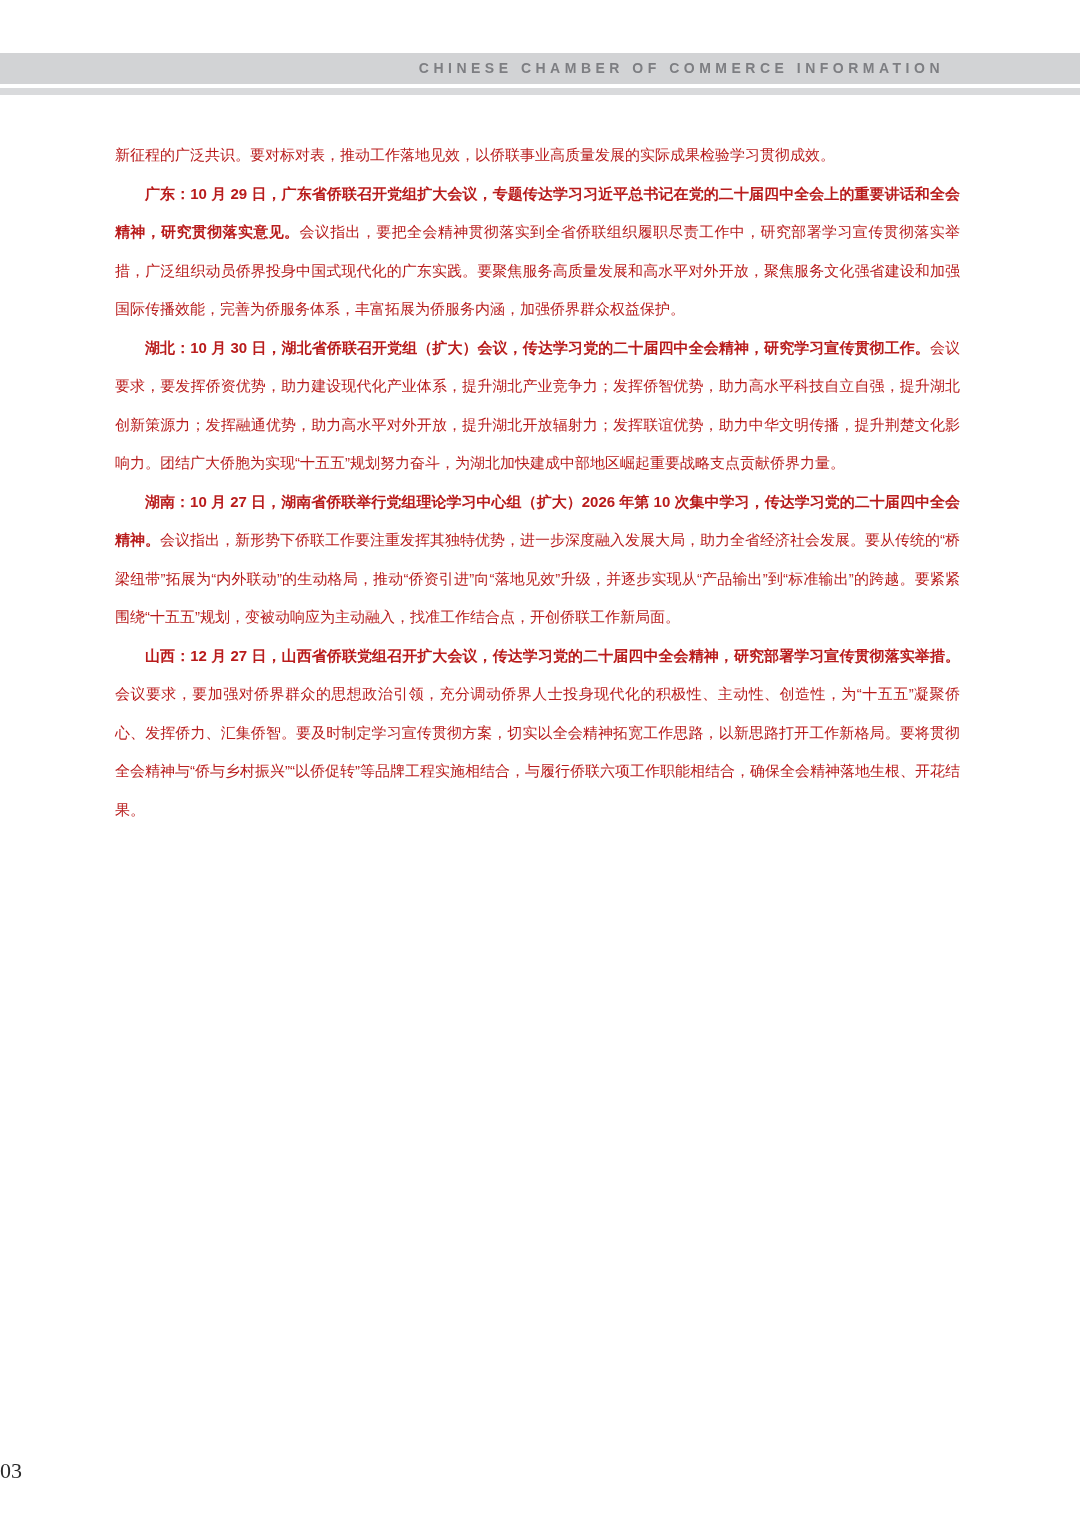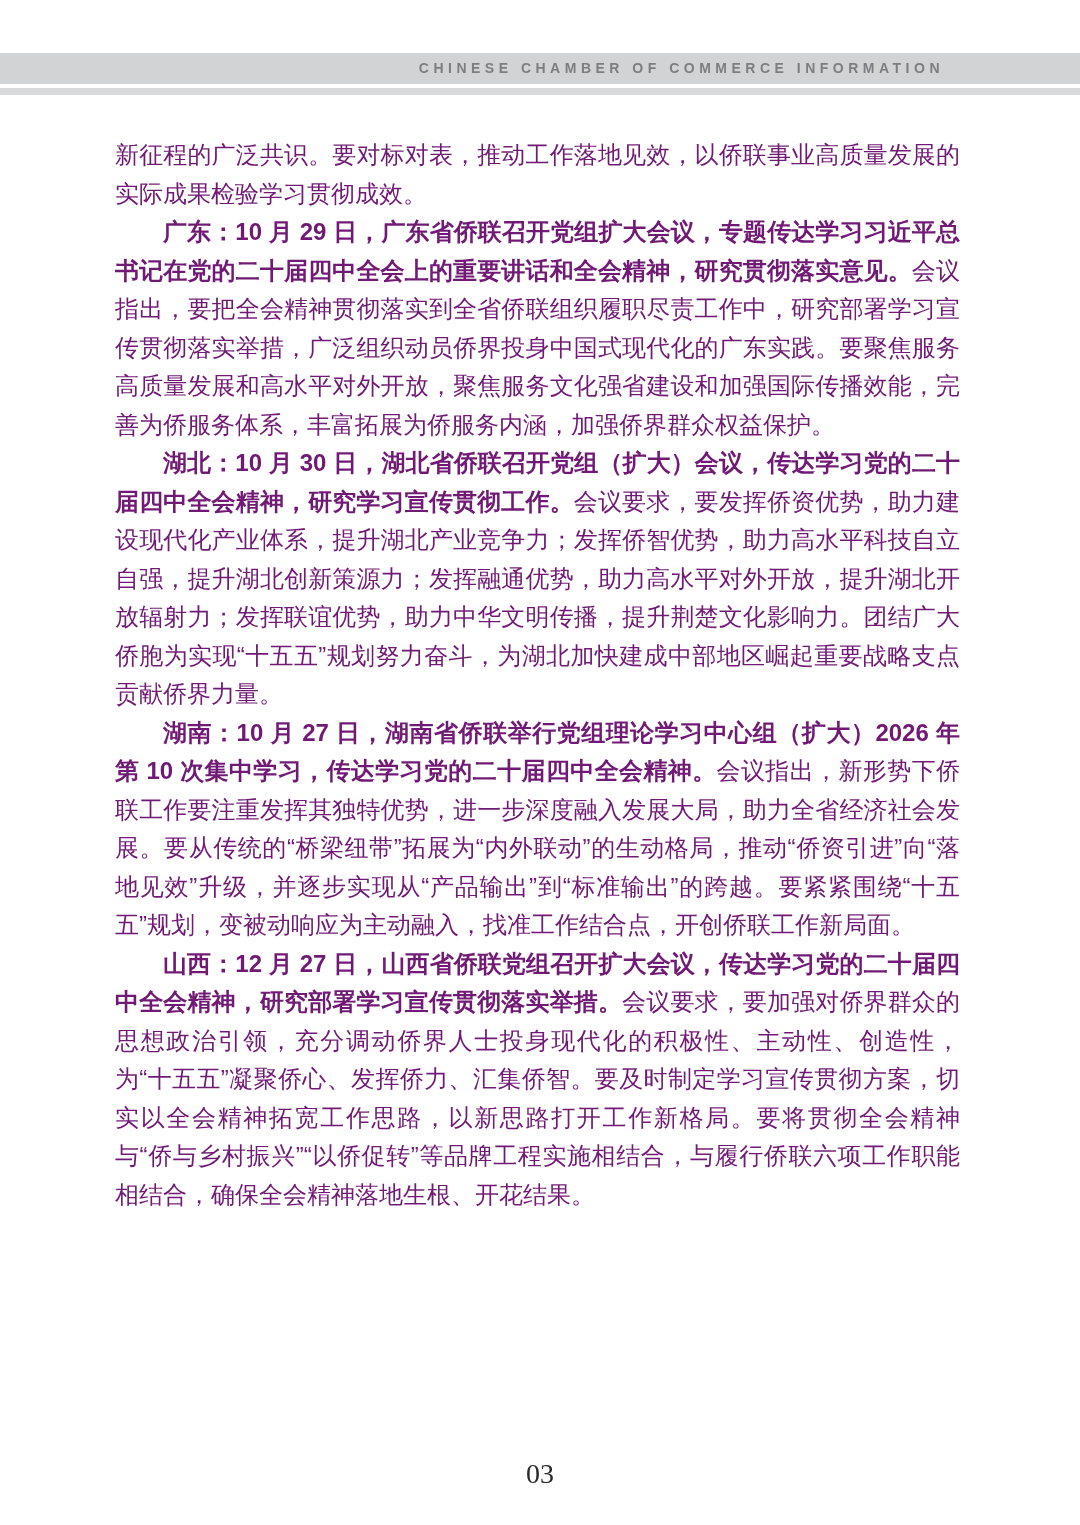--- a/index.html
+++ b/index.html
@@ -24,37 +24,36 @@
     white-space:nowrap;
   }
   .thin-bar{
     position:absolute;left:0;top:88px;
     width:1080px;height:7px;
     background:#d9dadc;
   }
   .content{
     position:absolute;left:115px;top:136px;
     width:845px;
-    font-size:24px;
+    font-size:15px;
     line-height:38.5px;
     text-align:justify;
-    color:#701a75;
+    color:#b91c1c;
   }
   .content p{
     margin:0;
     text-indent:2em;
   }
   .content p.no-indent{text-indent:0;}
   .lead{font-weight:bold;}
   .page-footer{
     position:absolute;left:0;top:1458px;
     width:1080px;
-    text-align:center;
     font-family:"Liberation Serif","DejaVu Serif",serif;
-    font-size:28px;
+    font-size:22px;
     color:#2a2a2a;
   }
 </style>
 </head>
 <body>
 
 <div class="banner">
   <span class="banner-text">CHINESE CHAMBER OF COMMERCE INFORMATION</span>
 </div>
 <div class="thin-bar"></div>

